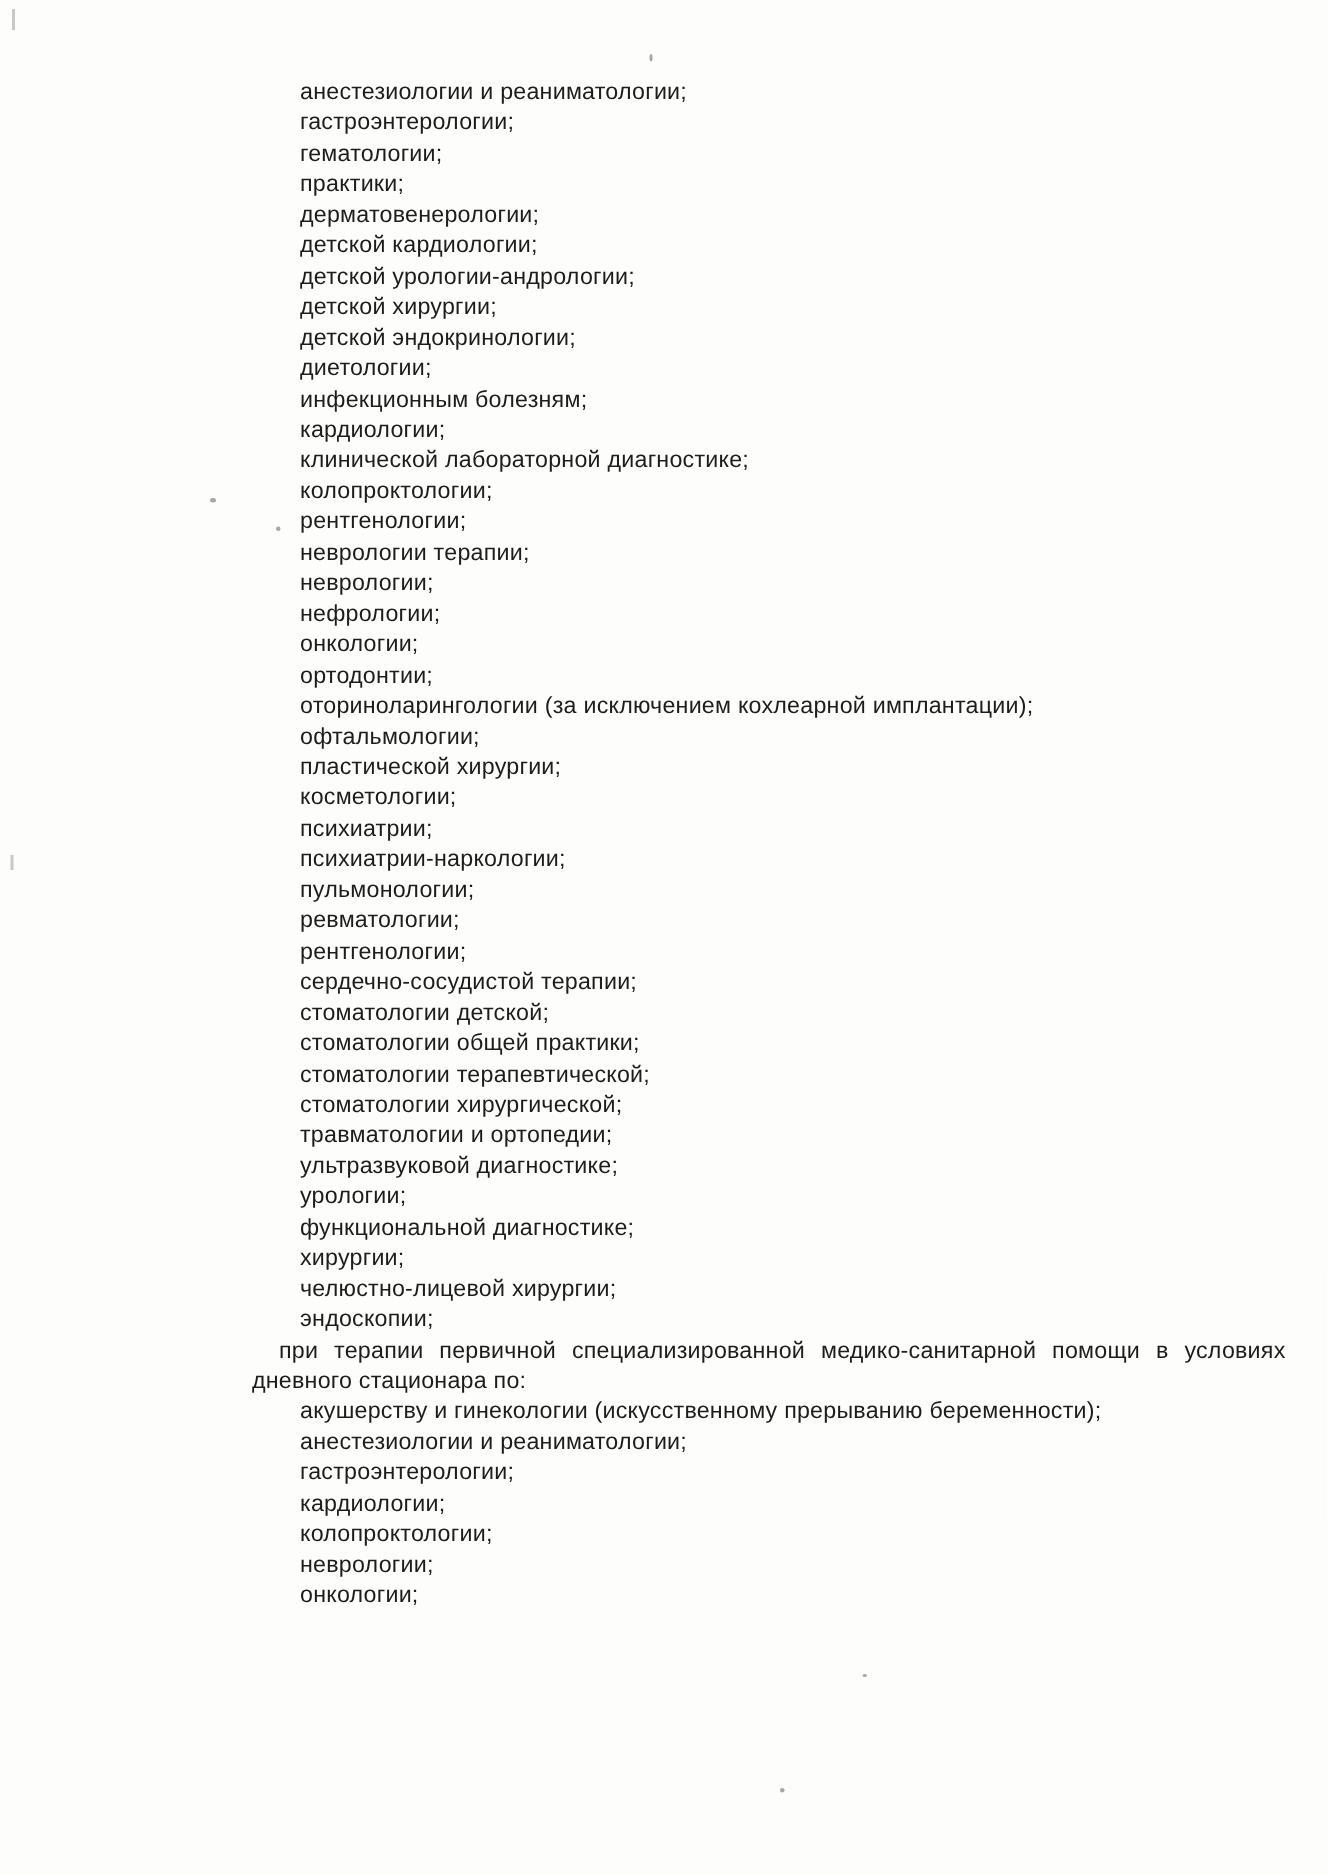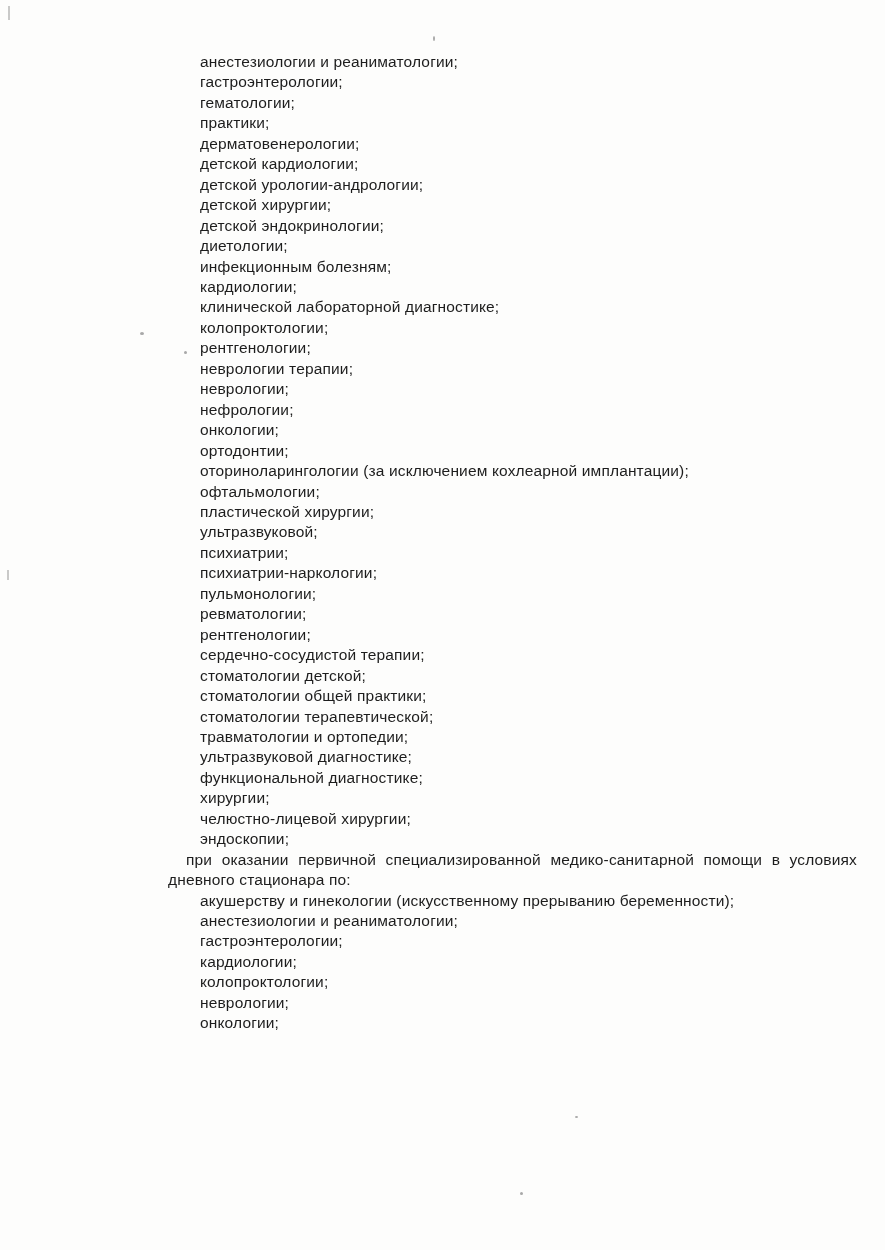--- a/index.html
+++ b/index.html
@@ -95,59 +95,61 @@
         <div class="line">онкологии;</div>
 
         <div class="line">ортодонтии;</div>
 
         <div class="line">оториноларингологии (за исключением кохлеарной имплантации);</div>
 
         <div class="line">офтальмологии;</div>
 
         <div class="line">пластической хирургии;</div>
 
-        <div class="line">ультразвуковой;</div>
+        <div class="line">косметологии;</div>
 
         <div class="line">психиатрии;</div>
 
         <div class="line">психиатрии-наркологии;</div>
 
         <div class="line">пульмонологии;</div>
 
         <div class="line">ревматологии;</div>
 
         <div class="line">рентгенологии;</div>
 
         <div class="line">сердечно-сосудистой терапии;</div>
 
         <div class="line">стоматологии детской;</div>
 
         <div class="line">стоматологии общей практики;</div>
 
 
         <div class="line">стоматологии терапевтической;</div>
 
+        <div class="line">стоматологии хирургической;</div>
 
         <div class="line">травматологии и ортопедии;</div>
 
         <div class="line">ультразвуковой диагностике;</div>
 
+        <div class="line">урологии;</div>
 
 
         <div class="line">функциональной диагностике;</div>
 
         <div class="line">хирургии;</div>
 
         <div class="line">челюстно-лицевой хирургии;</div>
 
 
         <div class="line">эндоскопии;</div>
       </div>
 
-    <p class="para">при оказании первичной специализированной медико-санитарной помощи в условиях дневного стационара по:</p>
+    <p class="para">при терапии первичной специализированной медико-санитарной помощи в условиях дневного стационара по:</p>
 
     <div class="list">
 
 
         <div class="line">акушерству и гинекологии (искусственному прерыванию беременности);</div>
 
         <div class="line">анестезиологии и реаниматологии;</div>
 
         <div class="line">гастроэнтерологии;</div>
 

